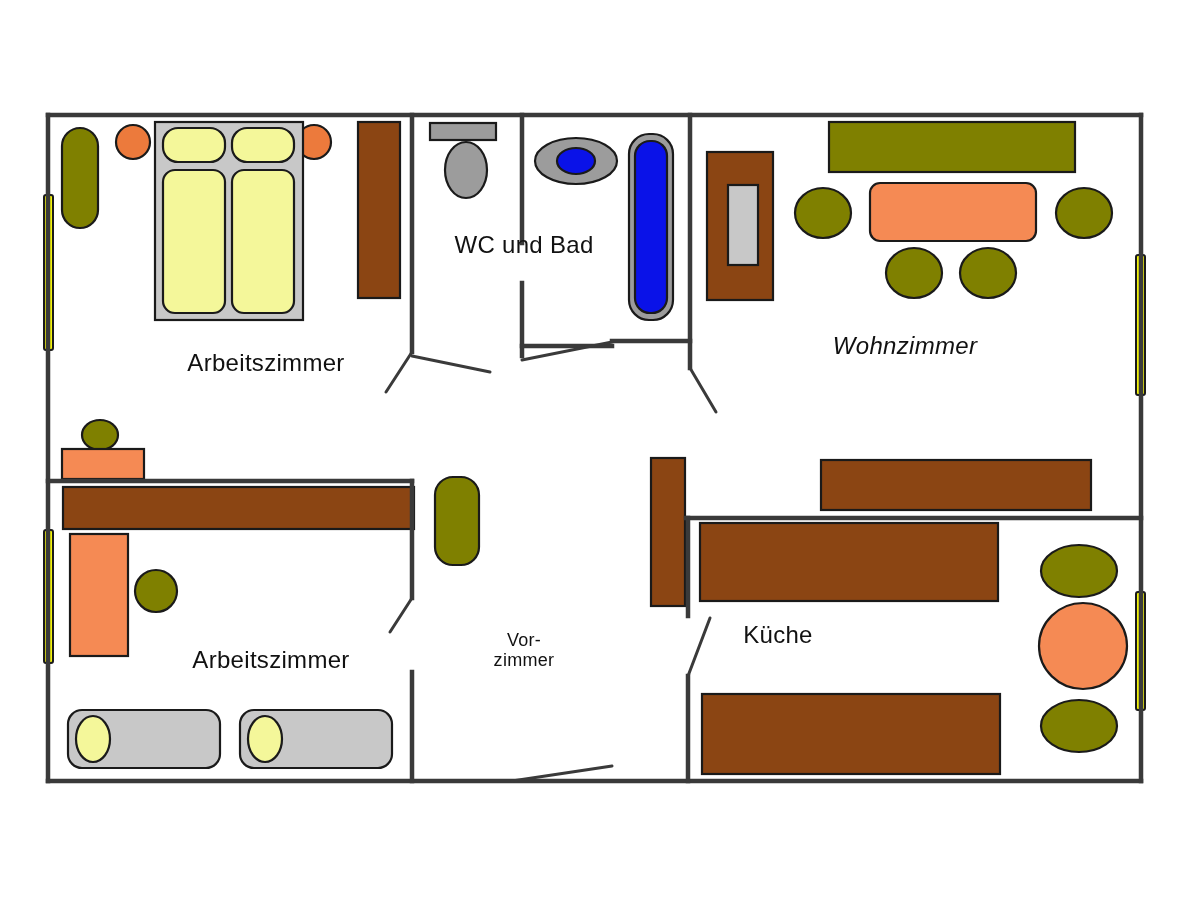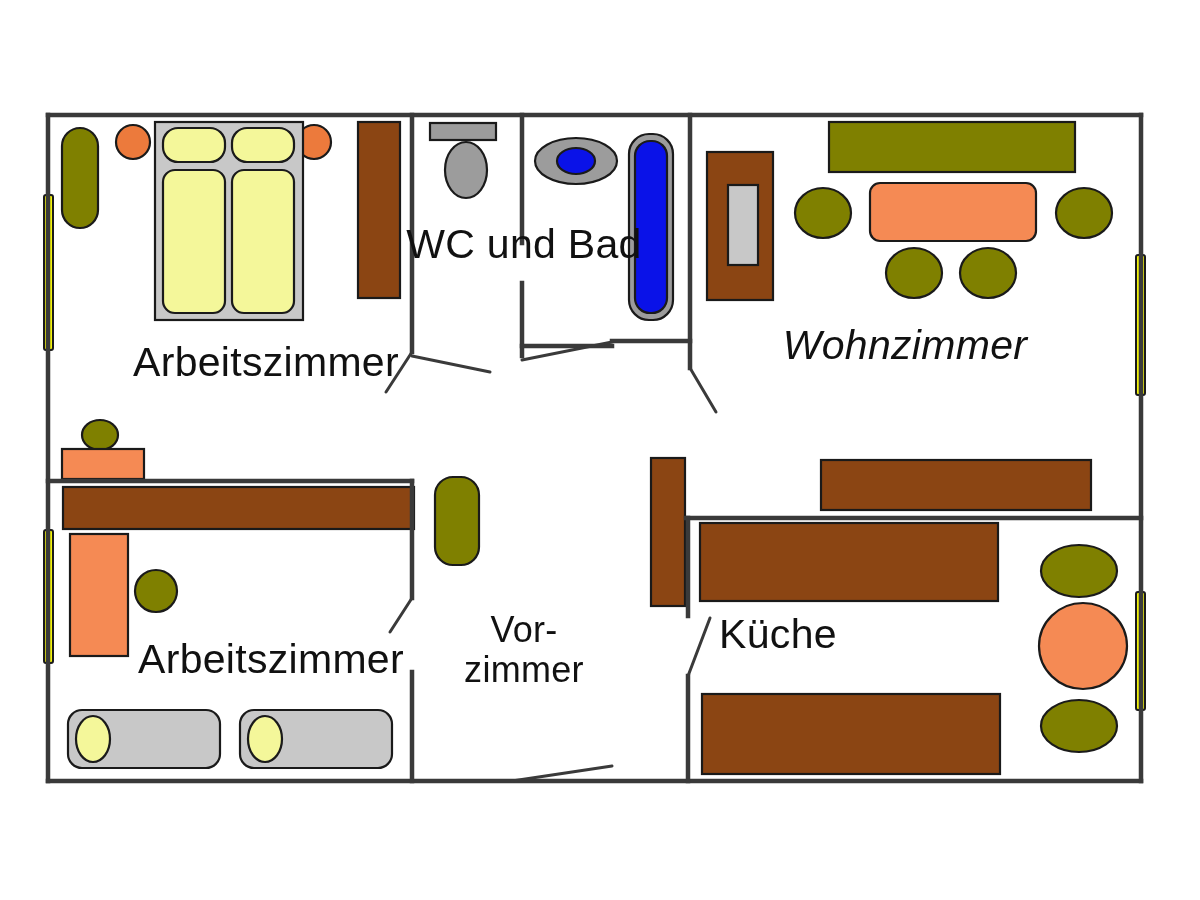--- a/index.html
+++ b/index.html
@@ -24,31 +24,31 @@
     position: absolute;
     left: 0;
     top: 0;
     width: 1200px;
     height: 900px;
   }
   .room-label {
     position: absolute;
     color: #111111;
     font-family: "Liberation Sans", sans-serif;
-    font-size: 41px;
+    font-size: 24px;
     font-weight: 400;
     letter-spacing: 0.3px;
     white-space: pre;
     line-height: 1.12;
     text-align: center;
     transform: translate(-50%, -50%);
     pointer-events: none;
   }
   .room-label.small {
-    font-size: 36px;
+    font-size: 18px;
   }
 </style>
 </head>
 <body>
 
 <div id="plan-root">
   <svg id="plan-svg" viewBox="0 0 1200 900">
     <g id="furniture-layer">
         <rect x="62" y="128" width="36" height="100" rx="18" ry="18" fill="#7f8000" stroke="#1a1a1a" stroke-width="2.2"></rect>
         <ellipse cx="133" cy="142" rx="17" ry="17" fill="#ec7a3c" stroke="#1a1a1a" stroke-width="2.2"></ellipse>

